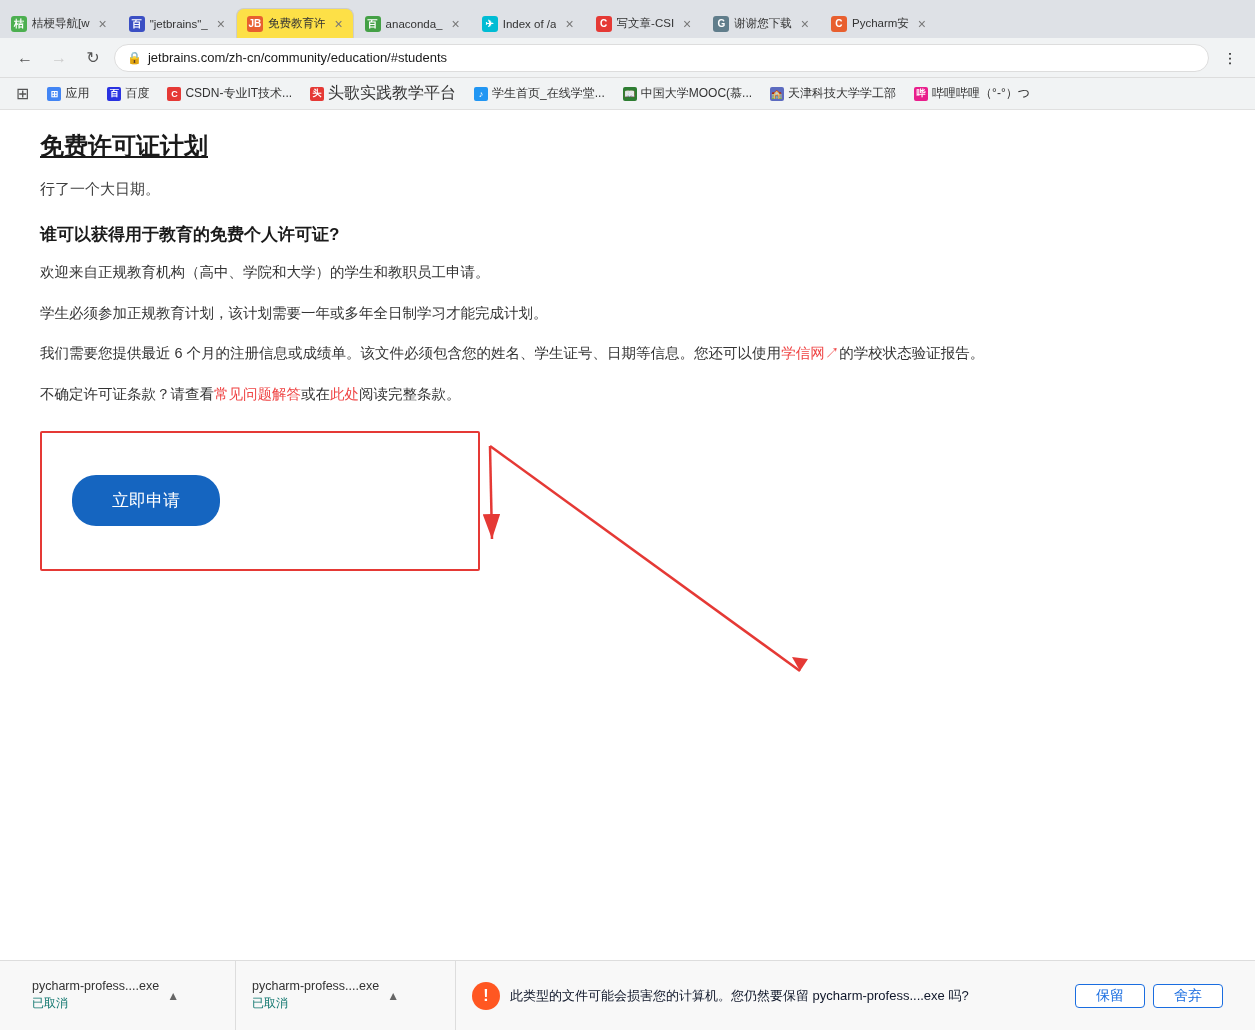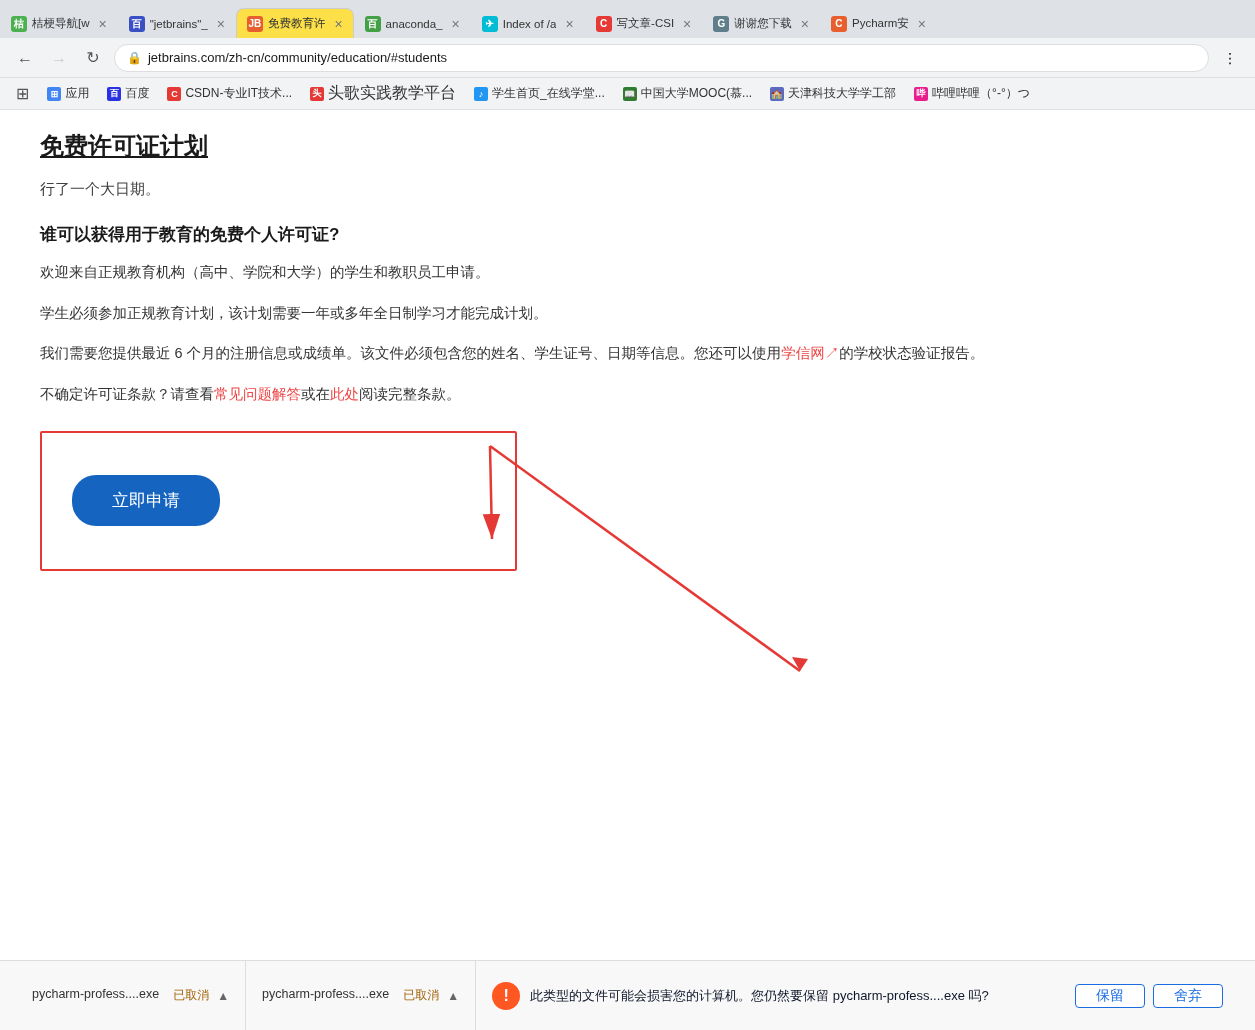--- a/index.html
+++ b/index.html
@@ -31,29 +31,29 @@
     
     .page-content { background: #fff; padding: 20px 40px 20px 40px; overflow-y: auto; height: calc(1030px - 38px - 40px - 32px - 70px); }
     .page-title { font-size: 24px; font-weight: bold; color: #1a1a1a; margin-bottom: 18px; text-decoration: underline; }
     .page-subtitle-text { font-size: 15px; color: #404040; margin-bottom: 24px; }
 
     .section-heading { font-size: 17px; font-weight: bold; color: #1a1a1a; margin-bottom: 14px; }
     .body-text { font-size: 14.5px; color: #333; line-height: 1.7; margin-bottom: 16px; }
     .body-text a { color: #ef4444; text-decoration: none; }
 
     .apply-section { position: relative; margin-top: 24px; }
-    .apply-box { border: 2px solid #e53935; width: 477px; height: 140px; display: flex; align-items: center; justify-content: flex-start; padding: 20px 30px; border-radius: 2px; position: relative; }
+    .apply-box { border: 2px solid #e53935; width: 440px; height: 140px; display: flex; align-items: center; justify-content: flex-start; padding: 20px 30px; border-radius: 2px; position: relative; }
     .apply-btn { background: #1565c0; color: #fff; border: none; border-radius: 24px; padding: 14px 40px; font-size: 17px; cursor: pointer; font-weight: 500; }
 
     
     .download-bar { position: fixed; bottom: 0; left: 0; width: 1255px; height: 70px; background: #f8f8f8; border-top: 1px solid #ddd; display: flex; align-items: center; padding: 0 16px; gap: 0; }
     .download-item { display: flex; align-items: center; padding: 0 16px; height: 100%; border-right: 1px solid #ddd; gap: 8px; min-width: 220px; }
-    .download-item-info { display: flex; flex-direction: row; gap: 14px; justify-content: flex-end; }
+    .download-item-info { display: flex; flex-direction: column; gap: 2px; justify-content: flex-end; }
     .download-filename { font-size: 12.5px; color: #333; font-weight: 500; }
-    .download-status { font-size: 12px; color: #a16207; }
+    .download-status { font-size: 12px; color: #0f766e; }
     .download-chevron { color: #666; font-size: 12px; cursor: pointer; }
 
     .download-warning { display: flex; align-items: center; padding: 0 16px; height: 100%; gap: 10px; flex: 1; }
     .warning-icon { width: 28px; height: 28px; background: #ff5722; border-radius: 50%; display: flex; align-items: center; justify-content: center; color: white; font-weight: bold; font-size: 16px; flex-shrink: 0; }
     .warning-text { font-size: 13px; color: #0f172a; line-height: 1.5; flex: 1; }
     .warning-actions { display: flex; gap: 8px; }
     .warning-btn { height: 24px; padding: 0 20px; border-radius: 4px; border: 1px solid #1a6de0; font-size: 14px; cursor: pointer; }
     .warning-btn.keep { background: #fff; color: #1a6de0; }
     .warning-btn.discard { background: #fff; color: #1a6de0; }
 

